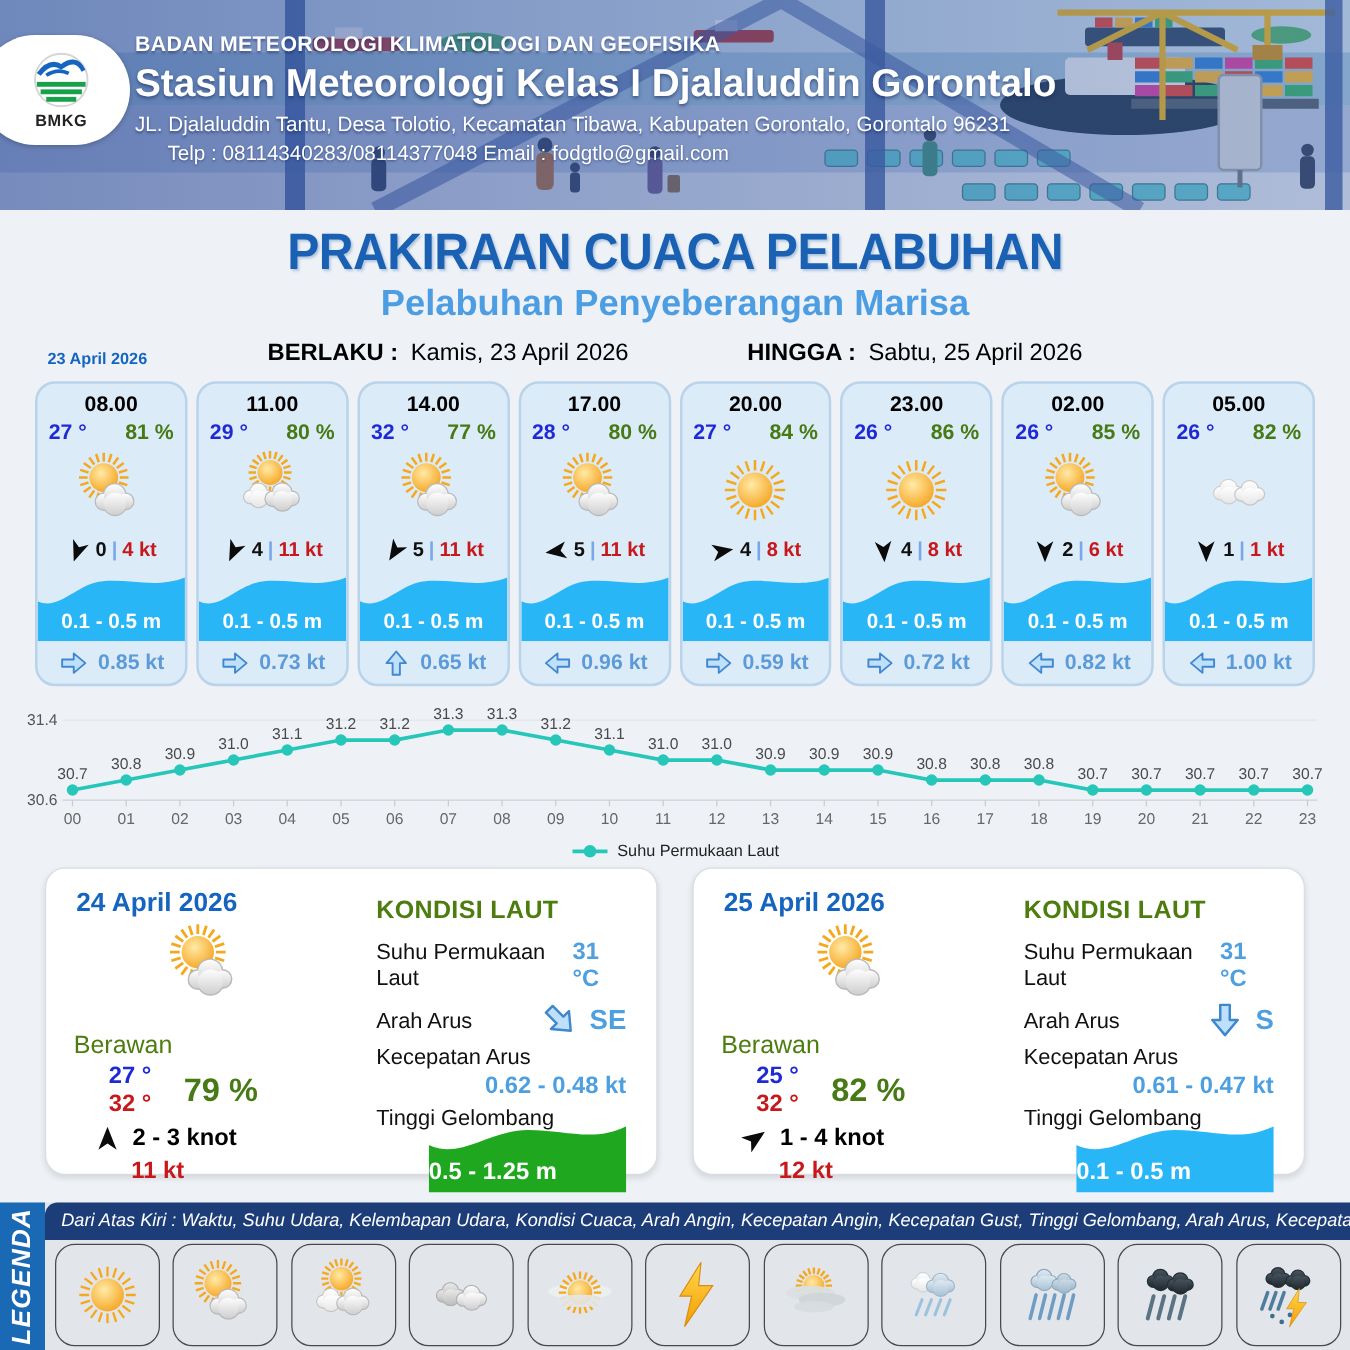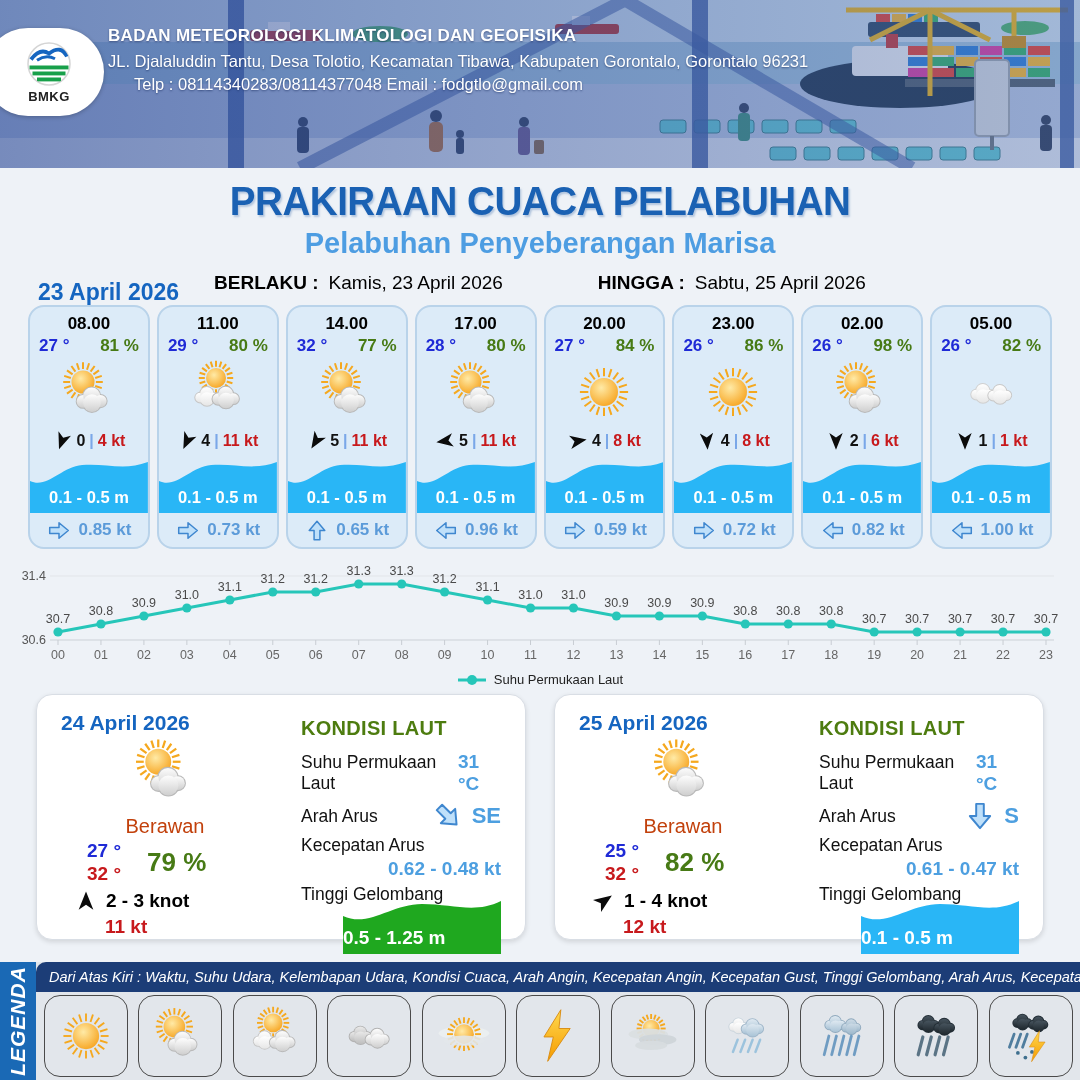--- a/index.html
+++ b/index.html
@@ -24,21 +24,21 @@
   .title-sec{position:absolute;top:172px;left:0;right:0;text-align:center;z-index:2;}
   .main-title{display:inline-block;font-size:41px;font-weight:bold;color:#1a61b3;letter-spacing:-.5px;
               transform:scaleX(.94);text-shadow:1.5px 1.5px 2px rgba(130,160,200,.55);margin-top:6px;}
   .sub-title{font-size:29px;font-weight:bold;color:#4d9de2;margin-top:2px;}
   .validity{display:flex;justify-content:center;gap:95px;margin-top:12px;font-size:19px;}
   .validity b{font-weight:bold;color:#000;}
   .validity span{color:#000;}
   .vpair{display:flex;gap:10px;align-items:baseline;}
 
   
-  .fdate{position:absolute;top:279px;left:38px;font-size:23px;font-weight:bold;color:#1565c0;}
+  .fdate{position:absolute;top:279px;left:38px;font-size:13px;font-weight:bold;color:#1565c0;}
 
   
   .cards{position:absolute;top:305px;left:28px;right:28px;display:flex;gap:7px;height:244px;}
   .fcard{flex:1;background:#dcebf8;border:2px solid #b9d3ea;border-radius:16px;display:flex;
          flex-direction:column;overflow:hidden;}
   .ftime{text-align:center;font-weight:bold;font-size:17px;color:#000;margin-top:7px;}
   .frow{display:flex;justify-content:space-between;padding:2px 9px 0;}
   .ftemp{color:#1f2ad6;font-weight:bold;font-size:17px;}
   .fhum{color:#477a15;font-weight:bold;font-size:17px;}
   .ficon{flex:1;display:flex;align-items:center;justify-content:center;}
@@ -62,21 +62,21 @@
                 font-size:13px;color:#222;}
 
   
   .days{position:absolute;top:694px;left:36px;right:36px;display:flex;gap:28px;height:246px;}
   .dcard{flex:1;background:#fff;border:1px solid #d9dee5;border-radius:16px;
          box-shadow:0 2px 5px rgba(0,0,0,.12);display:flex;padding:10px 20px 10px 22px;box-sizing:border-box;}
   .dleft{width:212px;flex:none;}
   .ddate{color:#1565c0;font-weight:bold;font-size:21px;margin:6px 0 0 2px;}
   .dicon{width:98px;height:72px;margin:2px auto 0;}
   .dicon .wicon{width:100%;height:100%;}
-  .dcond{text-align:center;font-size:20px;margin-top:6px;color:#c2410c;}
+  .dcond{font-size:20px;margin-top:16px;color:#4d7c0f;}
   .dtemps{display:flex;align-items:center;margin:2px 0 0 28px;}
   .dtcol{display:flex;flex-direction:column;gap:1px;}
   .dtmin{color:#1f2ad6;font-weight:bold;font-size:19px;}
   .dtmax{color:#c7191c;font-weight:bold;font-size:19px;}
   .dhum{color:#477a15;font-weight:bold;font-size:26px;margin-left:26px;}
   .dwind{display:flex;align-items:center;gap:9px;margin:5px 0 0 16px;font-size:19px;font-weight:bold;color:#000;}
   .dwind .dart{width:22px;height:22px;}
   .dgust{color:#c7191c;font-weight:bold;font-size:19px;margin:4px 0 0 46px;}
   .dright{flex:1;padding:12px 4px 0 30px;}
   .dsea-title{color:#4d7c0f;font-weight:bold;font-size:20px;letter-spacing:.3px;}
@@ -272,20 +272,21 @@
           <rect x="3" y="17" width="26" height="2.6" fill="#18a04a"></rect>
           <rect x="5" y="21" width="22" height="2.6" fill="#18a04a"></rect>
           <rect x="8" y="25" width="16" height="2.6" fill="#18a04a"></rect>
         </g>
       </svg>
       <div class="logo-text">BMKG</div>
     </div>
 
     <div class="header-text">
       <div class="org">BADAN METEOROLOGI KLIMATOLOGI DAN GEOFISIKA</div>
+      <div class="station">Stasiun Meteorologi Kelas I Djalaluddin Gorontalo</div>
       <div class="address">JL. Djalaluddin Tantu, Desa Tolotio, Kecamatan Tibawa, Kabupaten Gorontalo, Gorontalo 96231</div>
       <div class="contact">Telp : 08114340283/08114377048 Email : fodgtlo@gmail.com</div>
     </div>
   </div>
 
   <div class="title-sec">
     <div><span class="main-title">PRAKIRAAN CUACA PELABUHAN</span></div>
     <div class="sub-title">Pelabuhan Penyeberangan Marisa</div>
     <div class="validity">
       <div class="vpair">
@@ -669,21 +670,21 @@
               <path d="M2.5,9.7 L13,9.7 L13,4.2 L23.5,13 L13,21.8 L13,16.3 L2.5,16.3 Z" fill="#bfe0fa" stroke="#3f87cf" stroke-width="1.7" stroke-linejoin="round" transform="rotate(0 13 13)"></path>
             </svg></span>
         <span class="fcur-val">0.72 kt</span>
       </div>
     </div>
 
     <div class="fcard">
       <div class="ftime">02.00</div>
       <div class="frow">
         <span class="ftemp">26 °</span>
-        <span class="fhum">98 %</span>
+        <span class="fhum">85 %</span>
       </div>
       <div class="ficon">
           <span class="wicon">
             <svg viewBox="0 0 64 64">
               <line x1="38.9" y1="22.0" x2="45.8" y2="22.0" stroke="#f5a81e" stroke-width="2"></line>
               <line x1="38.2" y1="26.0" x2="44.8" y2="28.1" stroke="#f5a81e" stroke-width="2"></line>
               <line x1="36.4" y1="29.6" x2="42.0" y2="33.6" stroke="#f5a81e" stroke-width="2"></line>
               <line x1="33.6" y1="32.4" x2="37.6" y2="38.0" stroke="#f5a81e" stroke-width="2"></line>
               <line x1="30.0" y1="34.2" x2="32.1" y2="40.8" stroke="#f5a81e" stroke-width="2"></line>
               <line x1="26.0" y1="34.9" x2="26.0" y2="41.8" stroke="#f5a81e" stroke-width="2"></line>

